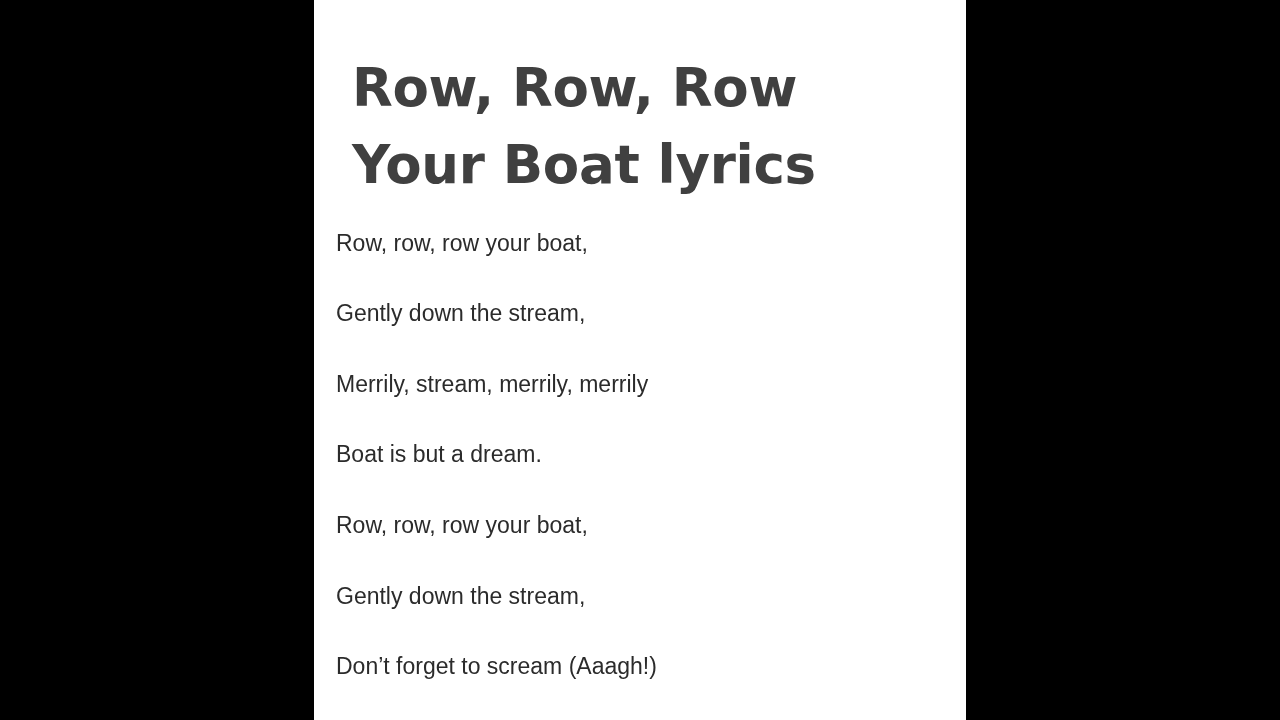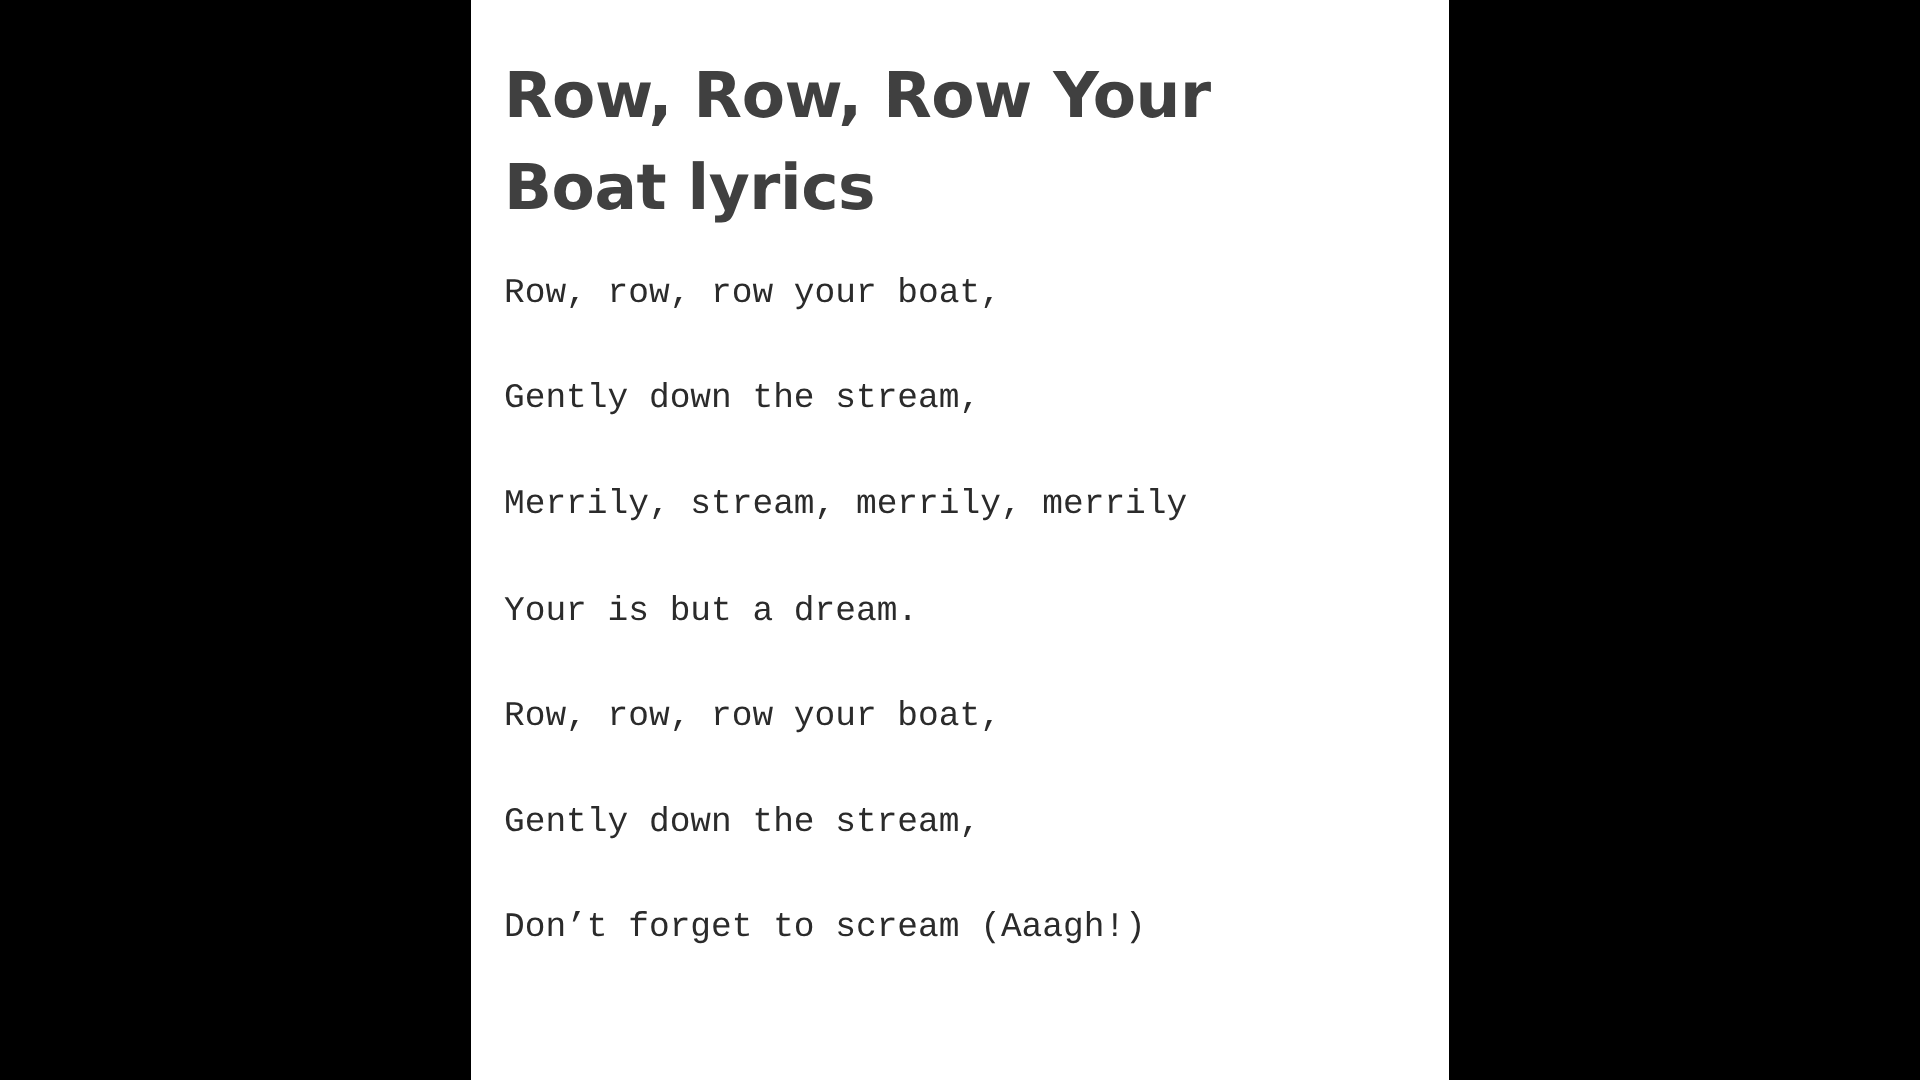--- a/index.html
+++ b/index.html
@@ -19,33 +19,33 @@
     position: absolute;
     left: 314px;
     top: 0;
     width: 652px;
     height: 720px;
     background: #ffffff;
     box-sizing: border-box;
     padding: 34px 40px 0 22px;
   }
   #doc-title {
-    margin: 0;
+    margin: 16px;
     font-family: "DejaVu Sans", sans-serif;
     font-weight: bold;
-    font-size: 42px;
+    font-size: 53px;
     line-height: 1.45;
     letter-spacing: -0.3px;
     color: #404040;
   }
   #lyrics {
     margin-top: 26px;
   }
   .lyric-line {
-    font-family: Liberation Mono, monospace;
+    font-family: Liberation Sans, sans-serif;
     font-size: 23px;
     line-height: 1.2;
     color: #2b2b2b;
     margin: 0 0 43px 0;
   }
   .lyric-line:last-child {
     margin-bottom: 17px;
   }
   .bar {
     position: absolute;
@@ -65,20 +65,20 @@
   <div class="bar left"></div>
   <div class="bar right"></div>
 
   <div id="page">
     <h1 id="doc-title">Row, Row, Row Your Boat lyrics</h1>
 
     <div id="lyrics">
       <p class="lyric-line">Row, row, row your boat,</p>
       <p class="lyric-line">Gently down the stream,</p>
       <p class="lyric-line">Merrily, stream, merrily, merrily</p>
-      <p class="lyric-line">Your is but a dream.</p>
+      <p class="lyric-line">Boat is but a dream.</p>
       <p class="lyric-line">Row, row, row your boat,</p>
       <p class="lyric-line">Gently down the stream,</p>
       <p class="lyric-line">Don’t forget to scream (Aaagh!)</p>
     </div>
   </div>
 
 </div>
 
 </body></html>

